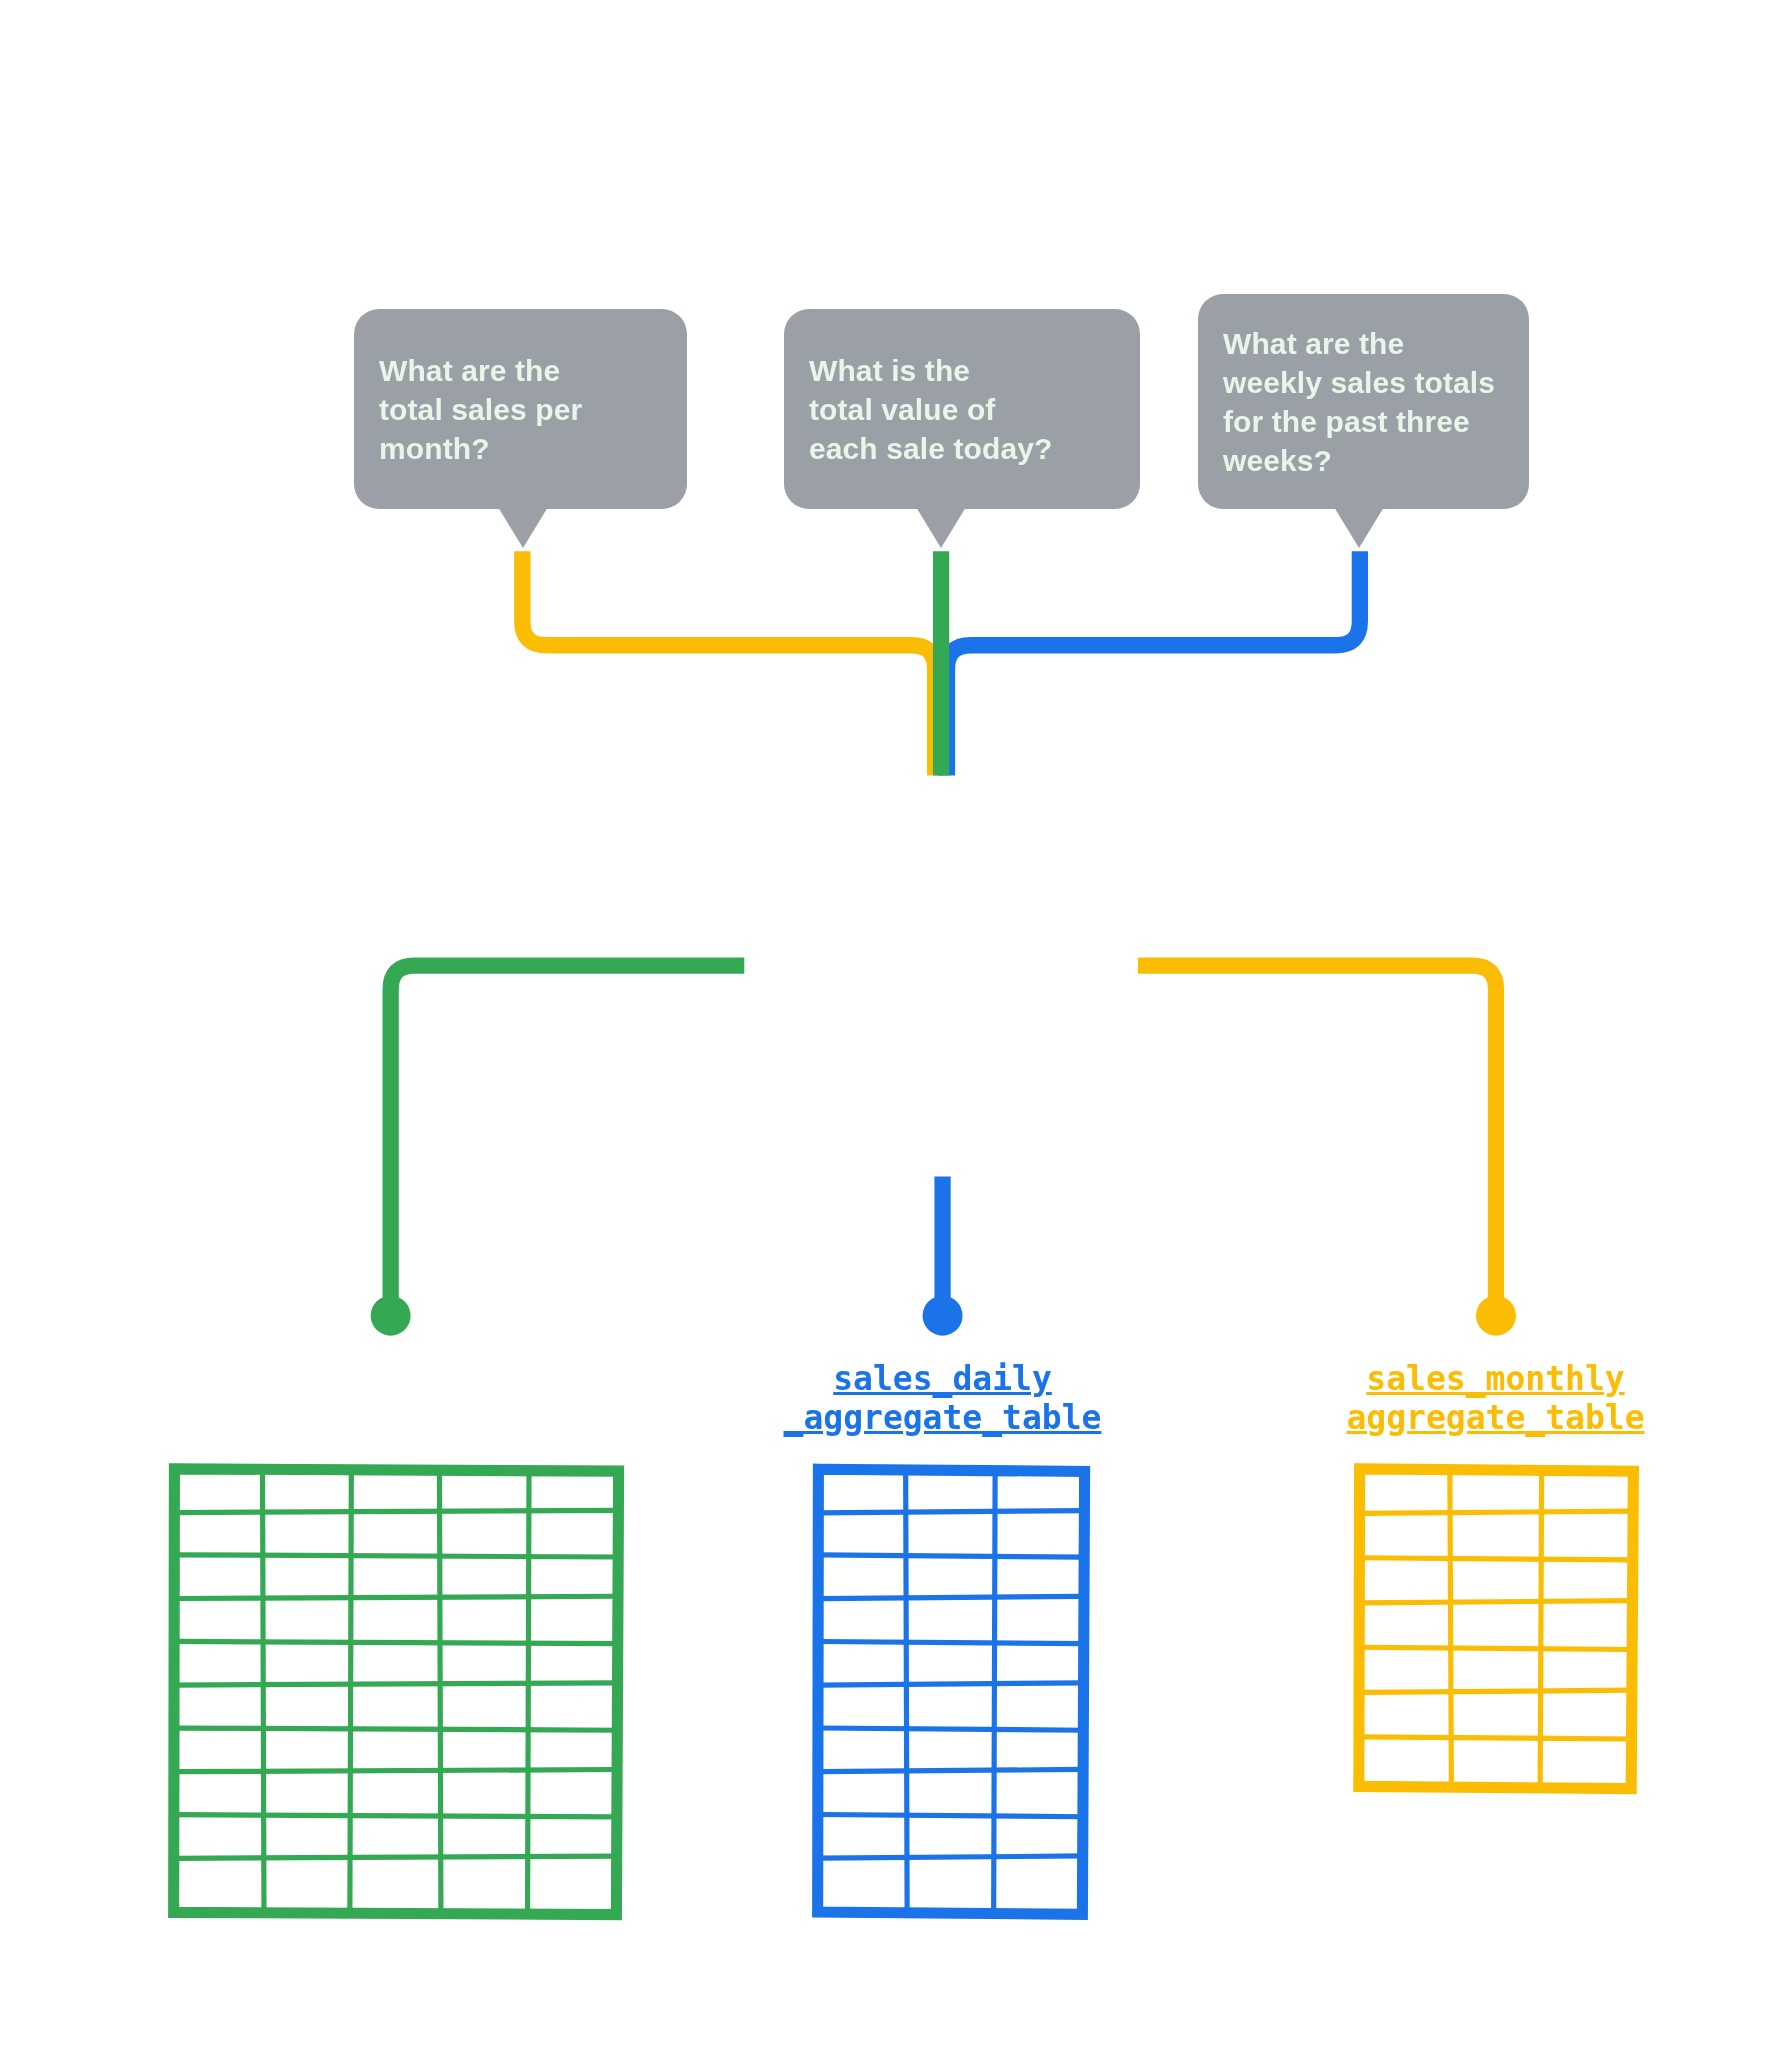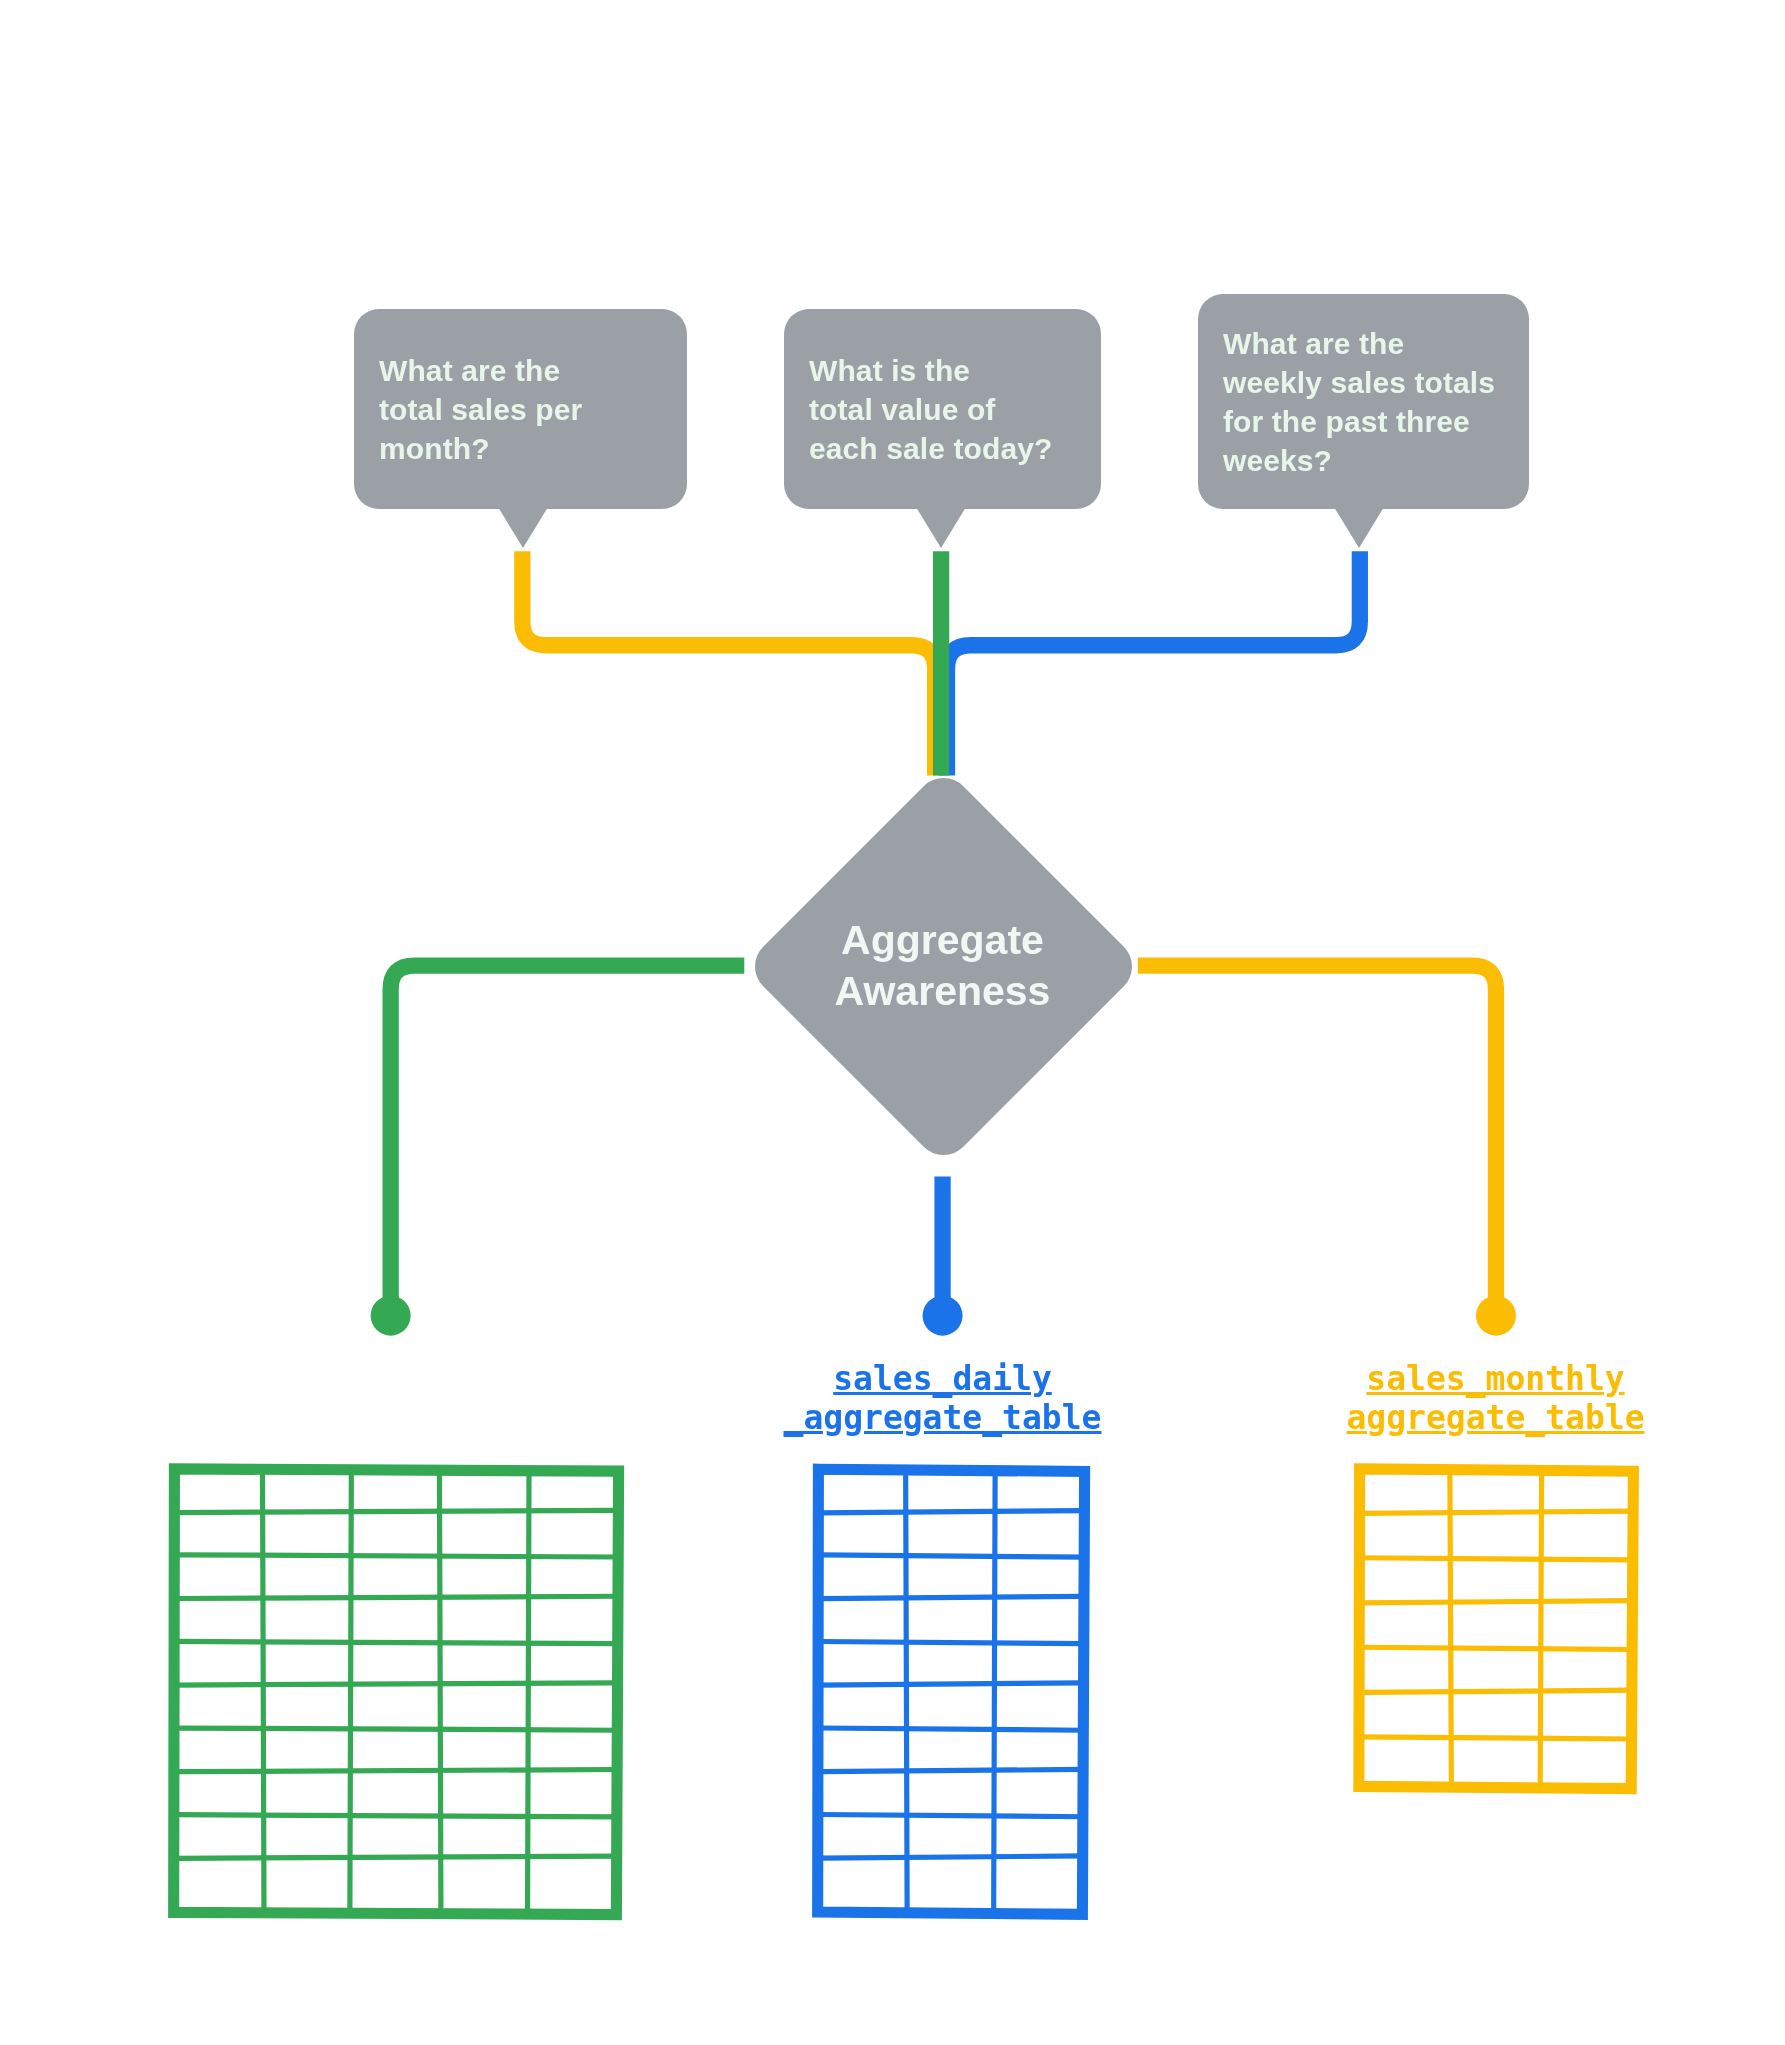--- a/index.html
+++ b/index.html
@@ -125,40 +125,35 @@
     <circle cx="2022" cy="1778" r="27" fill="#FBBC04"></circle>
   </svg>
 
   <div class="bubble" style="left:354px; top:309px; width:333px; height:200px;">
     <div class="bubble-text">What are the
 total sales per
 month?</div>
     <div class="bubble-tail" style="left:144px; top:198px;"></div>
   </div>
 
-  <div class="bubble" style="left:784px; top:309px; width:317px; height:200px;">
+  <div class="bubble" style="left:784px; top:309px; width:356px; height:200px;">
     <div class="bubble-text">What is the
 total value of
 each sale today?</div>
     <div class="bubble-tail" style="left:132px; top:198px;"></div>
   </div>
 
   <div class="bubble" style="left:1198px; top:294px; width:331px; height:215px;">
     <div class="bubble-text">What are the
 weekly sales totals
 for the past three
 weeks?</div>
     <div class="bubble-tail" style="left:136px; top:213px;"></div>
   </div>
 
-  <div class="diamond-wrap" style="left:743px; top:766px; width:399px; height:399px;">
-    <div class="diamond-shape"></div>
-    <div class="diamond-label">Aggregate
-Awareness</div>
-  </div>
 
 
   <div class="table-caption" style="left:728px; top:1360px; width:429px; color:#1A73E8;">sales_daily
 _aggregate_table</div>
 
   <div class="table-caption" style="left:1281px; top:1360px; width:429px; color:#FBBC04;">sales_monthly
 aggregate_table</div>
 
   <div class="sketch-table" style="left:167px; top:1463px;">
     <svg width="459" height="459" viewBox="0 0 620 620">

